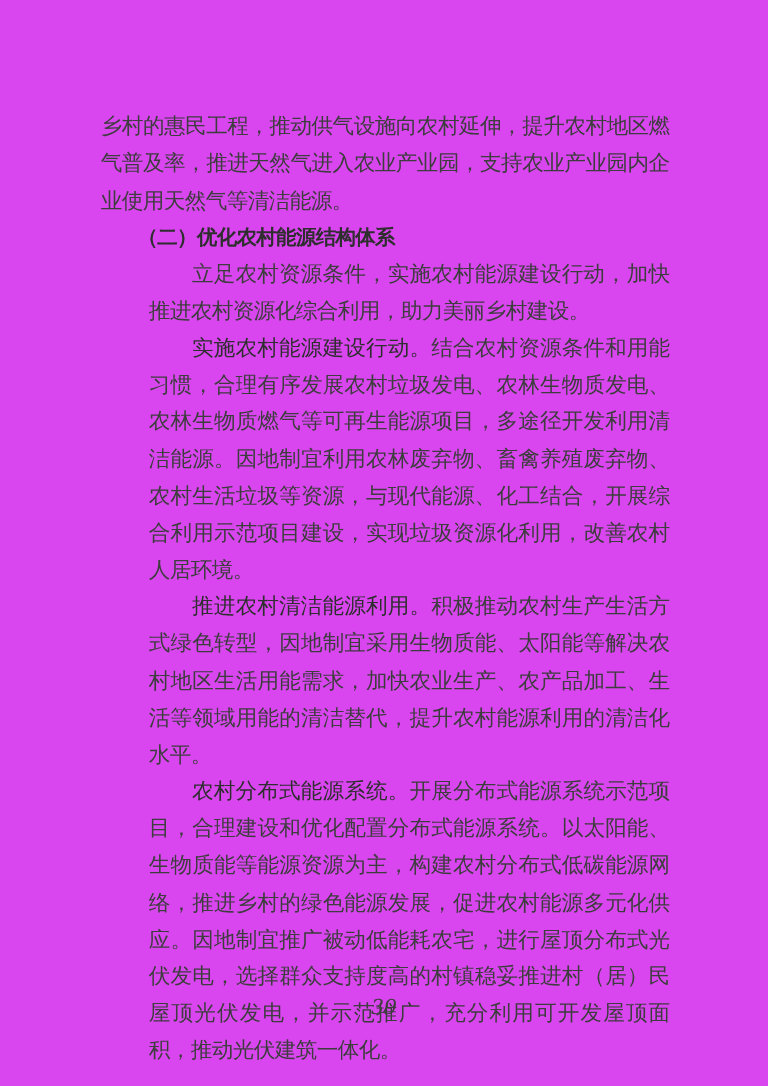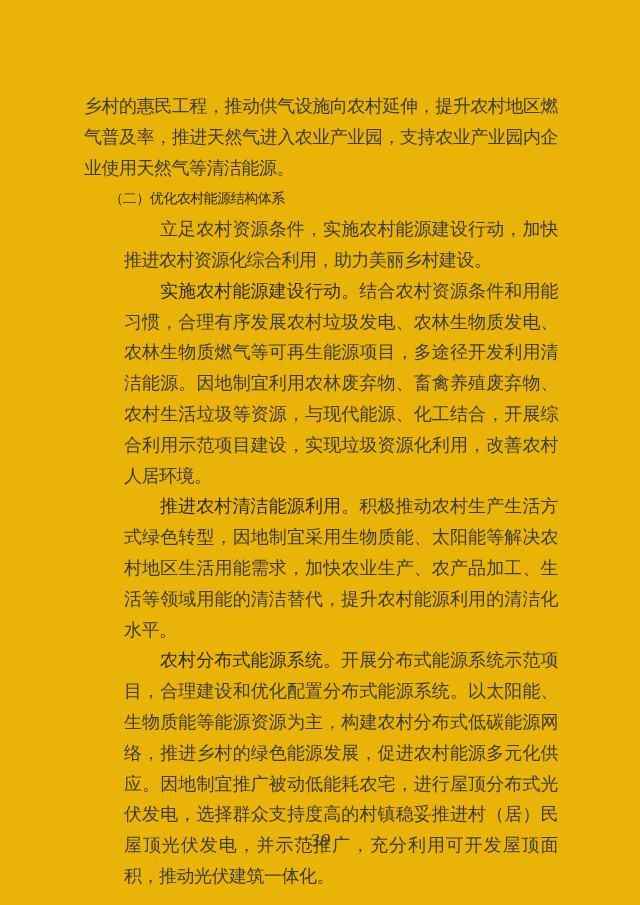--- a/index.html
+++ b/index.html
@@ -4,21 +4,21 @@
 <style>
   html, body {
     margin: 0;
     padding: 0;
     background: #ffffff;
   }
   .page {
     position: relative;
     width: 640px;
     height: 905px;
-    background: #eab308;
+    background: #d946ef;
     overflow: hidden;
     font-family: "DejaVu Serif", "Liberation Serif", serif;
     color: #3d3d3d;
   }
   .text-block {
     padding: 91px 82px 0 84px; 
   }
   .para {
     margin: 0;
     font-size: 18px;
@@ -26,24 +26,24 @@
     line-height: 30.8px;
     text-align: justify;
     text-justify: inter-character;
   }
   .para.indent {
     text-indent: 2em;
     margin-left: 40px;
   }
   .section-heading {
     margin: 0;
-    font-size: 14px;
+    font-size: 17px;
     letter-spacing: -0.5px;
     line-height: 30.8px;
-    font-weight: 400;
+    font-weight: 700;
     color: #2e2e2e;
     text-indent: 1.8em;
     font-family: "DejaVu Sans", "Liberation Sans", sans-serif;
   }
   .run-in {
     font-weight: 400;
     color: #2e2e2e;
     font-family: "DejaVu Sans", "Liberation Sans", sans-serif;
   }
   .page-number {

